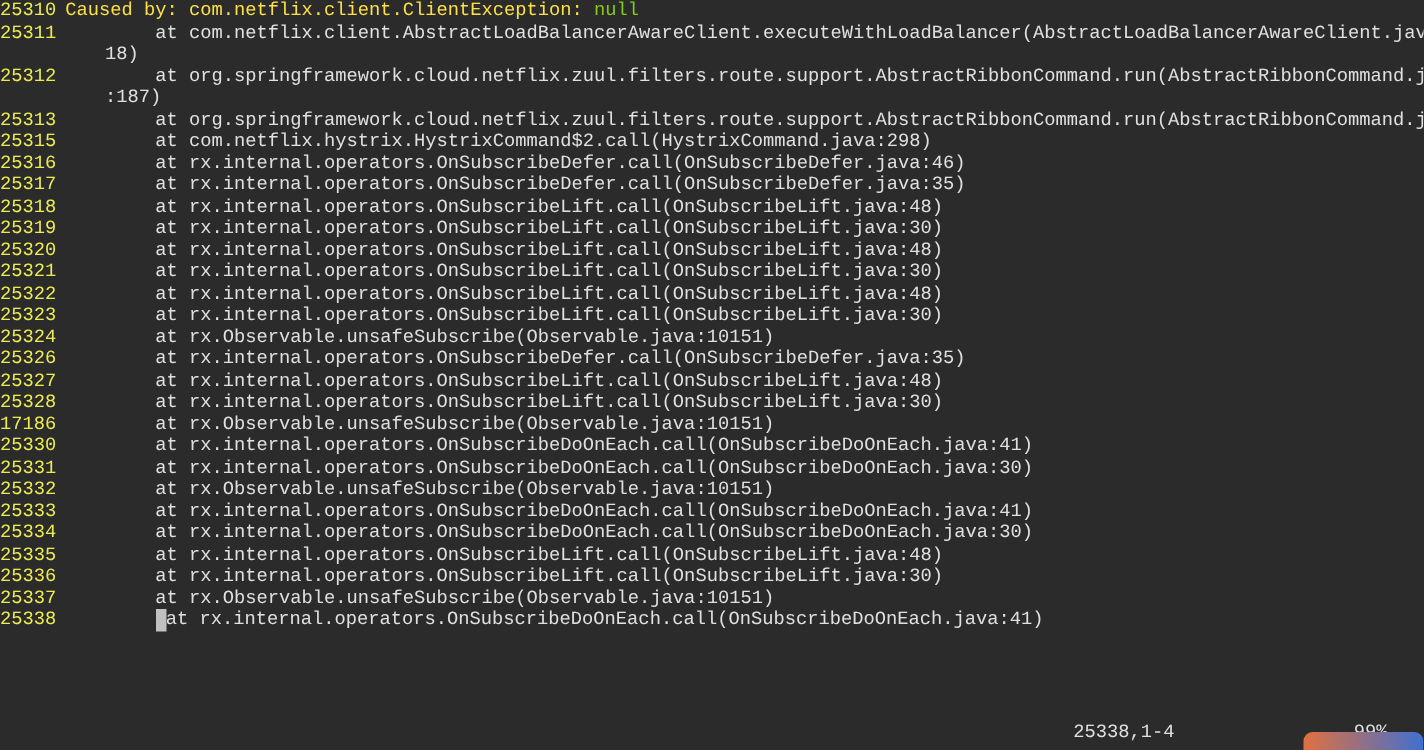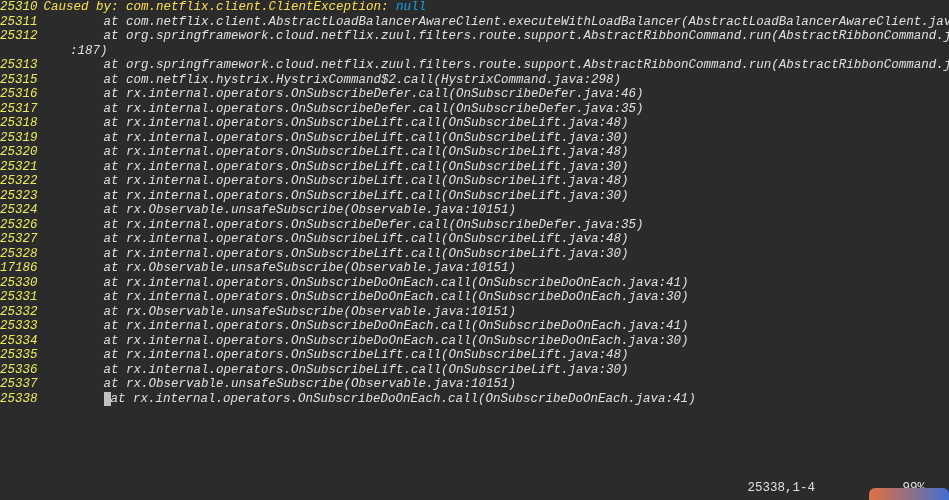--- a/index.html
+++ b/index.html
@@ -15,61 +15,60 @@
       color: #c0c0c0;
       width: 949px;
       height: 500px;
       overflow: hidden;
       position: relative;
     }
     .editor {
       display: flex;
       flex-direction: column;
       height: 100%;
-      font-style: italic;
     }
     .line {
       display: flex;
       white-space: pre;
     }
     .gutter {
       color: #ecec52;
       min-width: 40px;
       text-align: right;
       padding-right: 6px;
       flex-shrink: 0;
     }
     .text {
       color: #e0e0e0;
       flex: 1;
     }
     .const-label {
       color: #fde047;
     }
     .null-keyword {
-      color: #0ea5e9;
+      color: #84cc16;
     }
     .cursor {
       background: #c0c0c0;
       color: #2b2b2b;
       display: inline-block;
       width: 7px;
     }
     .status-bar {
       position: absolute;
       bottom: 5px;
       right: 0;
       color: #e0e0e0;
       font-family: 'Courier New', Consolas, monospace;
       font-size: 12.5px;
       padding-right: 24px;
     }
     .status-left {
       display: inline-block;
-      margin-right: 80px;
+      margin-right: 112px;
     }
     .status-right {
       display: inline-block;
     }
     .bottom-icon {
       position: absolute;
       bottom: 0;
       right: 0;
       width: 80px;
       height: 12px;
@@ -77,20 +76,21 @@
       border-radius: 6px 6px 0 0;
     }
   </style>
 </head>
 <body>
 
 <div class="editor">
   <div id="lines-container">
       <div class="line"><span class="gutter">25310</span><span class="text"><span class="const-label">Caused by: com.netflix.client.ClientException: </span><span class="null-keyword">null</span></span></div>
       <div class="line"><span class="gutter">25311</span><span class="text">        at com.netflix.client.AbstractLoadBalancerAwareClient.executeWithLoadBalancer(AbstractLoadBalancerAwareClient.java:1</span></div>
+      <div class="line"><span class="gutter"></span><span class="text">    18)</span></div>
       <div class="line"><span class="gutter">25312</span><span class="text">        at org.springframework.cloud.netflix.zuul.filters.route.support.AbstractRibbonCommand.run(AbstractRibbonCommand.java</span></div>
       <div class="line"><span class="gutter"></span><span class="text">    :187)</span></div>
       <div class="line"><span class="gutter">25313</span><span class="text">        at org.springframework.cloud.netflix.zuul.filters.route.support.AbstractRibbonCommand.run(AbstractRibbonCommand.java</span></div>
       <div class="line"><span class="gutter">25315</span><span class="text">        at com.netflix.hystrix.HystrixCommand$2.call(HystrixCommand.java:298)</span></div>
       <div class="line"><span class="gutter">25316</span><span class="text">        at rx.internal.operators.OnSubscribeDefer.call(OnSubscribeDefer.java:46)</span></div>
       <div class="line"><span class="gutter">25317</span><span class="text">        at rx.internal.operators.OnSubscribeDefer.call(OnSubscribeDefer.java:35)</span></div>
       <div class="line"><span class="gutter">25318</span><span class="text">        at rx.internal.operators.OnSubscribeLift.call(OnSubscribeLift.java:48)</span></div>
       <div class="line"><span class="gutter">25319</span><span class="text">        at rx.internal.operators.OnSubscribeLift.call(OnSubscribeLift.java:30)</span></div>
       <div class="line"><span class="gutter">25320</span><span class="text">        at rx.internal.operators.OnSubscribeLift.call(OnSubscribeLift.java:48)</span></div>
       <div class="line"><span class="gutter">25321</span><span class="text">        at rx.internal.operators.OnSubscribeLift.call(OnSubscribeLift.java:30)</span></div>

